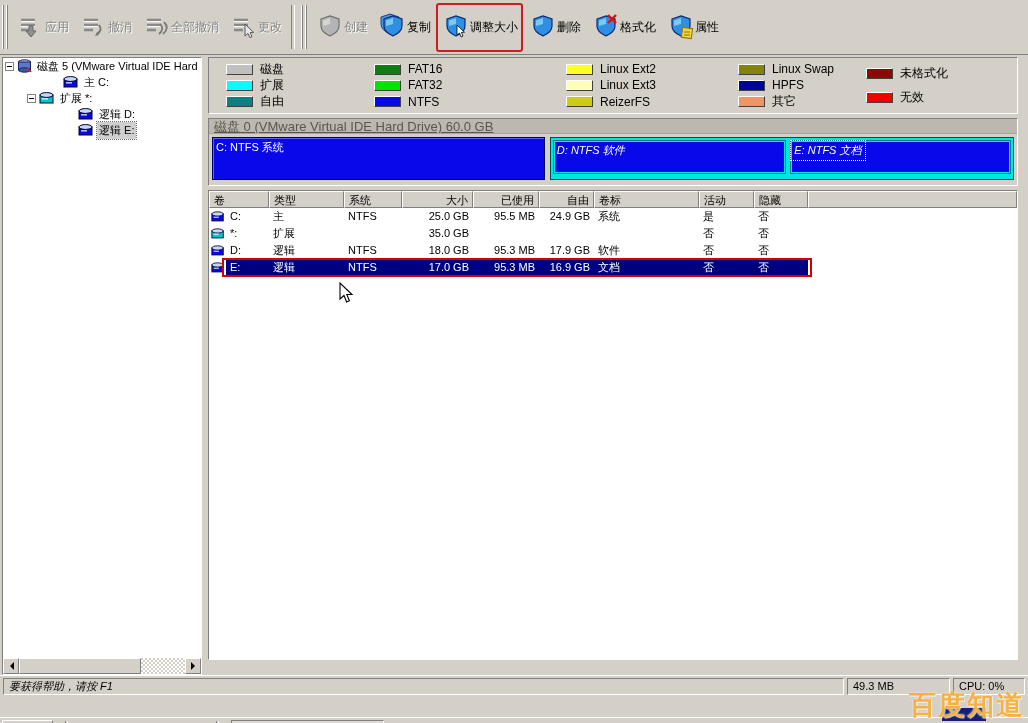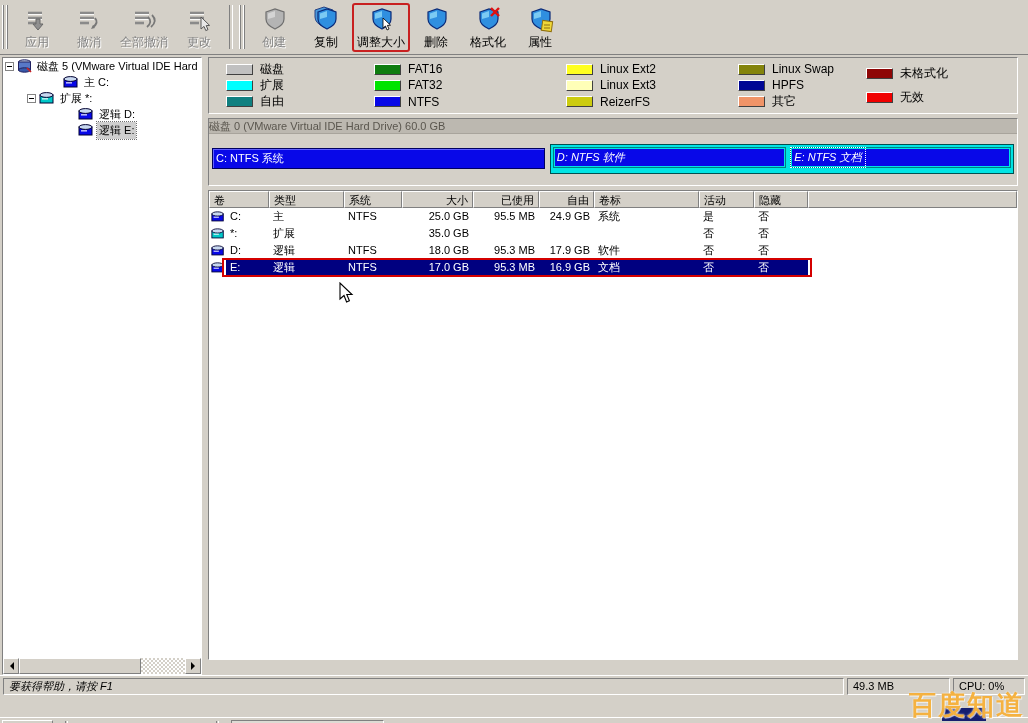--- a/index.html
+++ b/index.html
@@ -6,21 +6,21 @@
   html,body { width:1028px; height:723px; overflow:hidden; }
   body { font-family:"Liberation Sans","DejaVu Sans",sans-serif; font-size:12px; background:#d4d0c8; position:relative; color:#000; }
 
   .raised { border-top:1px solid #fff; border-left:1px solid #fff; border-bottom:1px solid #808080; border-right:1px solid #808080; }
 
   
   #toolbar { position:absolute; left:0; top:0; width:1028px; height:55px; background:#d4d0c8;
              border-bottom:1px solid #808080; display:flex; align-items:center; }
   .grip { width:7px; height:44px; margin:0 2px 0 2px; display:flex; gap:2px; }
   .grip i { width:2px; height:100%; border-left:1px solid #fff; border-right:1px solid #808080; }
-  .tb-btn { height:49px; min-width:52px; padding:1px 3px; display:flex; flex-direction:column; align-items:center;
+  .tb-btn { height:49px; min-width:52px; padding:1px 3px; display:flex; flex-direction:row; align-items:center;
             justify-content:flex-start; gap:1px; border:2px solid transparent; border-radius:3px; }
   .tb-btn .tb-ico { height:28px; display:flex; align-items:center; justify-content:center; }
   .tb-btn .tb-label { font-size:12px; line-height:14px; white-space:nowrap; }
   .tb-btn.disabled .tb-label { color:#848484; text-shadow:1px 1px 0 #fff; }
   .tb-btn.hl { border-color:#c82020; }
   .tb-sep { width:4px; height:44px; margin:0 4px; border-left:1px solid #808080; border-right:1px solid #fff; }
 
   
   #tree-panel { position:absolute; left:2px; top:57px; width:200px; height:618px; background:#fff;
                 border:1px solid #808080; border-bottom-color:#fff; border-right-color:#fff; overflow:hidden; }
@@ -42,23 +42,23 @@
                   border:1px solid #808080; border-bottom-color:#fff; border-right-color:#fff;
                   display:grid; grid-template-columns:148px 192px 172px 128px 1fr; padding:3px 0 3px 17px; }
   .leg-col { display:flex; flex-direction:column; justify-content:space-around; }
   .leg-item { display:flex; align-items:center; gap:7px; height:16px; }
   .leg-swatch { width:27px; height:11px; border-top:1px solid #fff; border-left:1px solid #fff;
                 border-bottom:1px solid #404040; border-right:1px solid #404040; }
   .leg-label { font-size:12px; white-space:nowrap; }
 
   #diskmap-panel { position:absolute; left:208px; top:118px; width:810px; height:68px; background:#d4d0c8;
                    border:1px solid #808080; border-bottom-color:#fff; border-right-color:#fff; }
-  #diskmap-title { height:15px; background:#bcb8b0; color:#5a564e; font-size:11px; line-height:15px;
-                   border-bottom:1px solid #a8a49c; white-space:nowrap; overflow:hidden; }
-  #diskmap-bar { height:50px; display:flex; gap:5px; padding:3px 3px 4px 3px;align-items:center; }
+  #diskmap-title { height:15px; background:#bcb8b0; color:#5a564e; font-size:13px; line-height:15px;
+                   padding-left:5px; border-bottom:1px solid #a8a49c; white-space:nowrap; overflow:hidden;text-decoration:underline; }
+  #diskmap-bar { height:50px; display:flex; gap:5px; padding:3px 3px 4px 3px; }
   .part-primary { background:#0808e8; border:1px solid #000060; box-shadow:inset 1px 1px 0 #6060ff; position:relative; }
   .part-label { color:#fff; font-size:11px; padding:2px 3px; display:inline-block; white-space:nowrap; }
   .part-label.focused { outline:1px dotted #fff; outline-offset:0px; }
   .part-extended { flex:1; border:1px solid #005050; background:#00e4e4; padding:2px 2px 5px 2px; display:flex; gap:4px; }
   .part-logical { background:#0808e8; border:1px solid #008080; box-shadow:0 0 0 1px #00e4e4 inset; position:relative;font-style:italic; }
 
   #table-panel { position:absolute; left:208px; top:190px; width:810px; height:470px; background:#fff;
                  border:1px solid #808080; border-bottom-color:#fff; border-right-color:#fff; overflow:hidden; }
   #vt-header { display:flex; height:17px; background:#d4d0c8; font-size:11px; }
   .vt-hcell { border-top:1px solid #fff; border-left:1px solid #fff; border-bottom:1px solid #808080; border-right:1px solid #808080;

